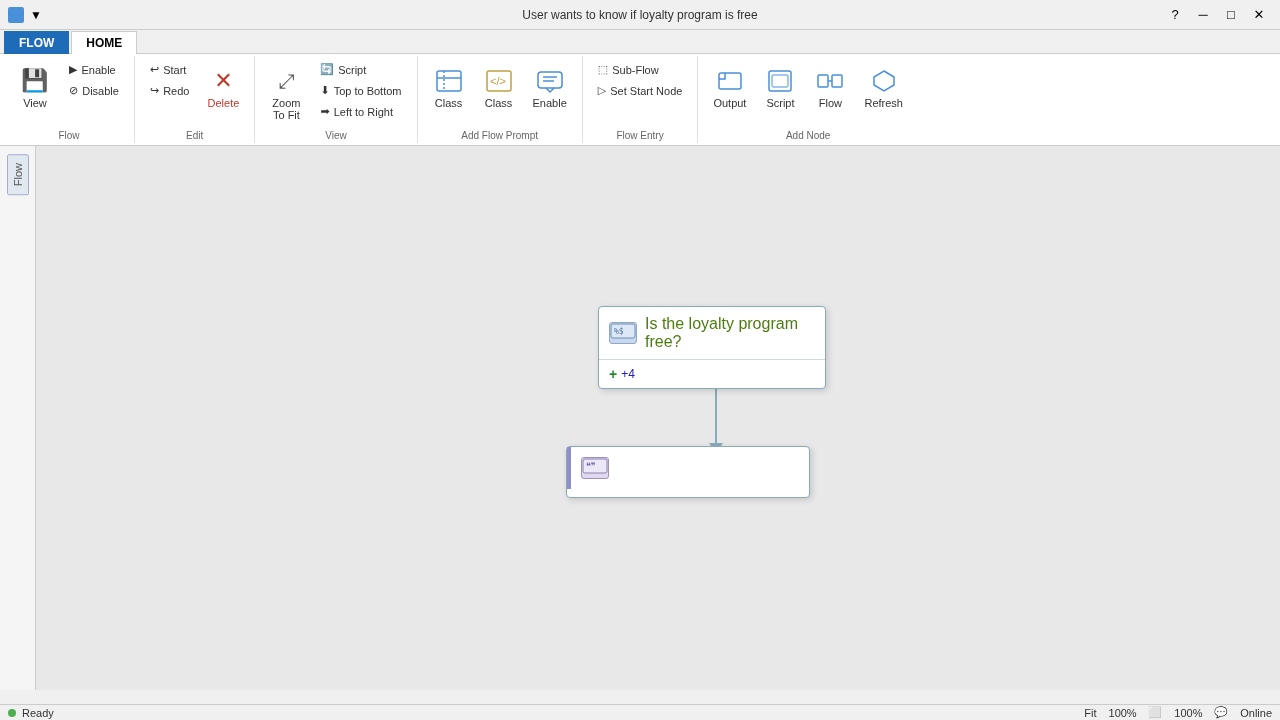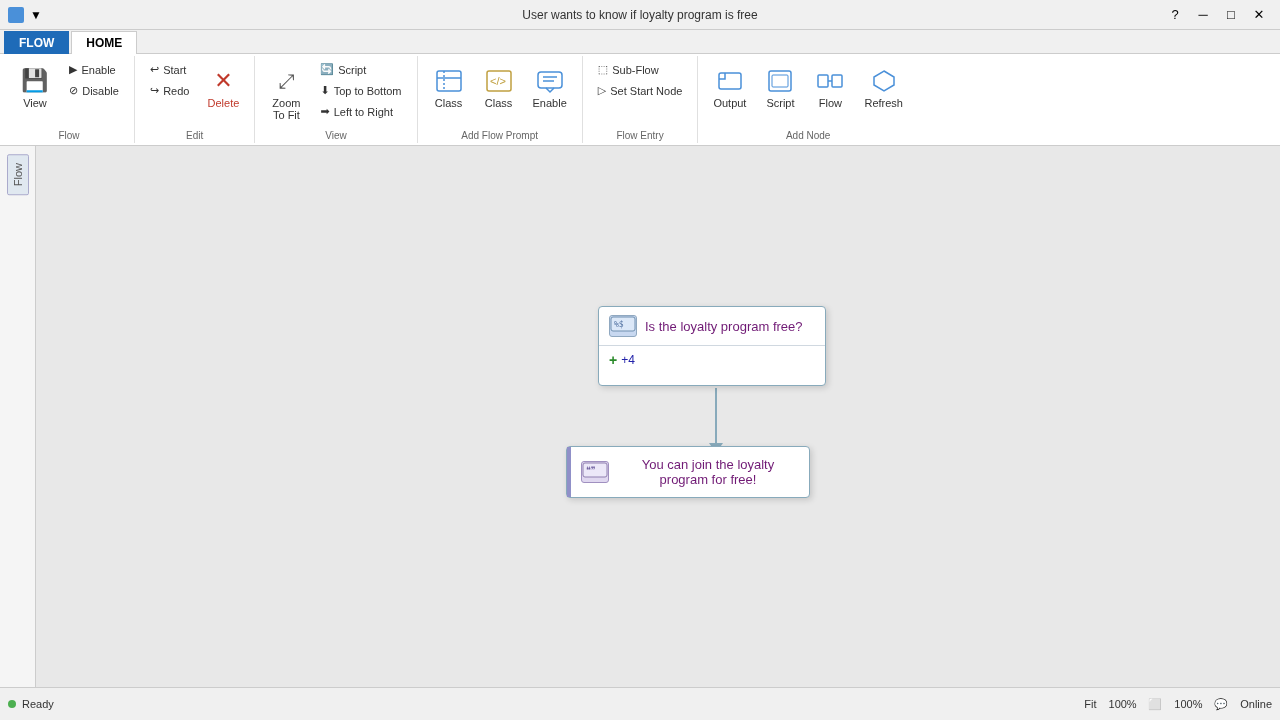--- a/index.html
+++ b/index.html
@@ -165,21 +165,21 @@
       height: 22px;
       background: #c8d8f0;
       border: 1px solid #90a8c0;
       border-radius: 3px;
       display: flex;
       align-items: center;
       justify-content: center;
       font-size: 12px;
       flex-shrink: 0;
     }
-    .node-text { font-size: 13px; color: #701a75; }
+    .node-text { font-size: 16px; color: #4d7c0f; }
     .node-body { padding: 6px 10px; font-size: 12px; color: #22a; display: flex; align-items: center; gap: 4px; }
     .node-add { color: #2a8a2a; font-weight: bold; font-size: 14px; }
 
     
     .answer-node-header {
       display: flex;
       align-items: center;
       padding: 10px 10px;
       gap: 8px;
       border-left: 4px solid #9090c8;
@@ -218,21 +218,21 @@
       border-right: 7px solid transparent;
       border-top: 10px solid #8ab;
     }
 
     
     .status-bar {
       position: fixed;
       bottom: 0;
       left: 0;
       right: 0;
-      height: 33px;
+      height: 16px;
       background: #f0f0f0;
       border-top: 1px solid #ccc;
       display: flex;
       align-items: center;
       padding: 0 8px;
       justify-content: space-between;
       font-size: 11px;
       color: #333;
     }
     .status-left { display: flex; align-items: center; gap: 6px; }
@@ -469,21 +469,20 @@
     </div>
 
     <div class="flow-node flow-node-answer">
       <div class="answer-node-header">
         <div class="answer-icon">
           <svg width="26" height="20" viewBox="0 0 26 20">
               <rect x="1" y="1" width="24" height="14" rx="2" fill="#ece8f8" stroke="#9080b0" stroke-width="1"></rect>
               <text x="4" y="11" font-size="9" fill="#7060a0" font-family="serif">❝❞</text>
             </svg>
         </div>
-        <span class="node-text" style="text-align:center;">You can join the loyalty program for free!</span>
       </div>
     </div>
 
   </div>
 </div>
 
 <div class="status-bar">
   <div class="status-left">
     <div class="status-dot"></div>
     <span>Ready</span>

